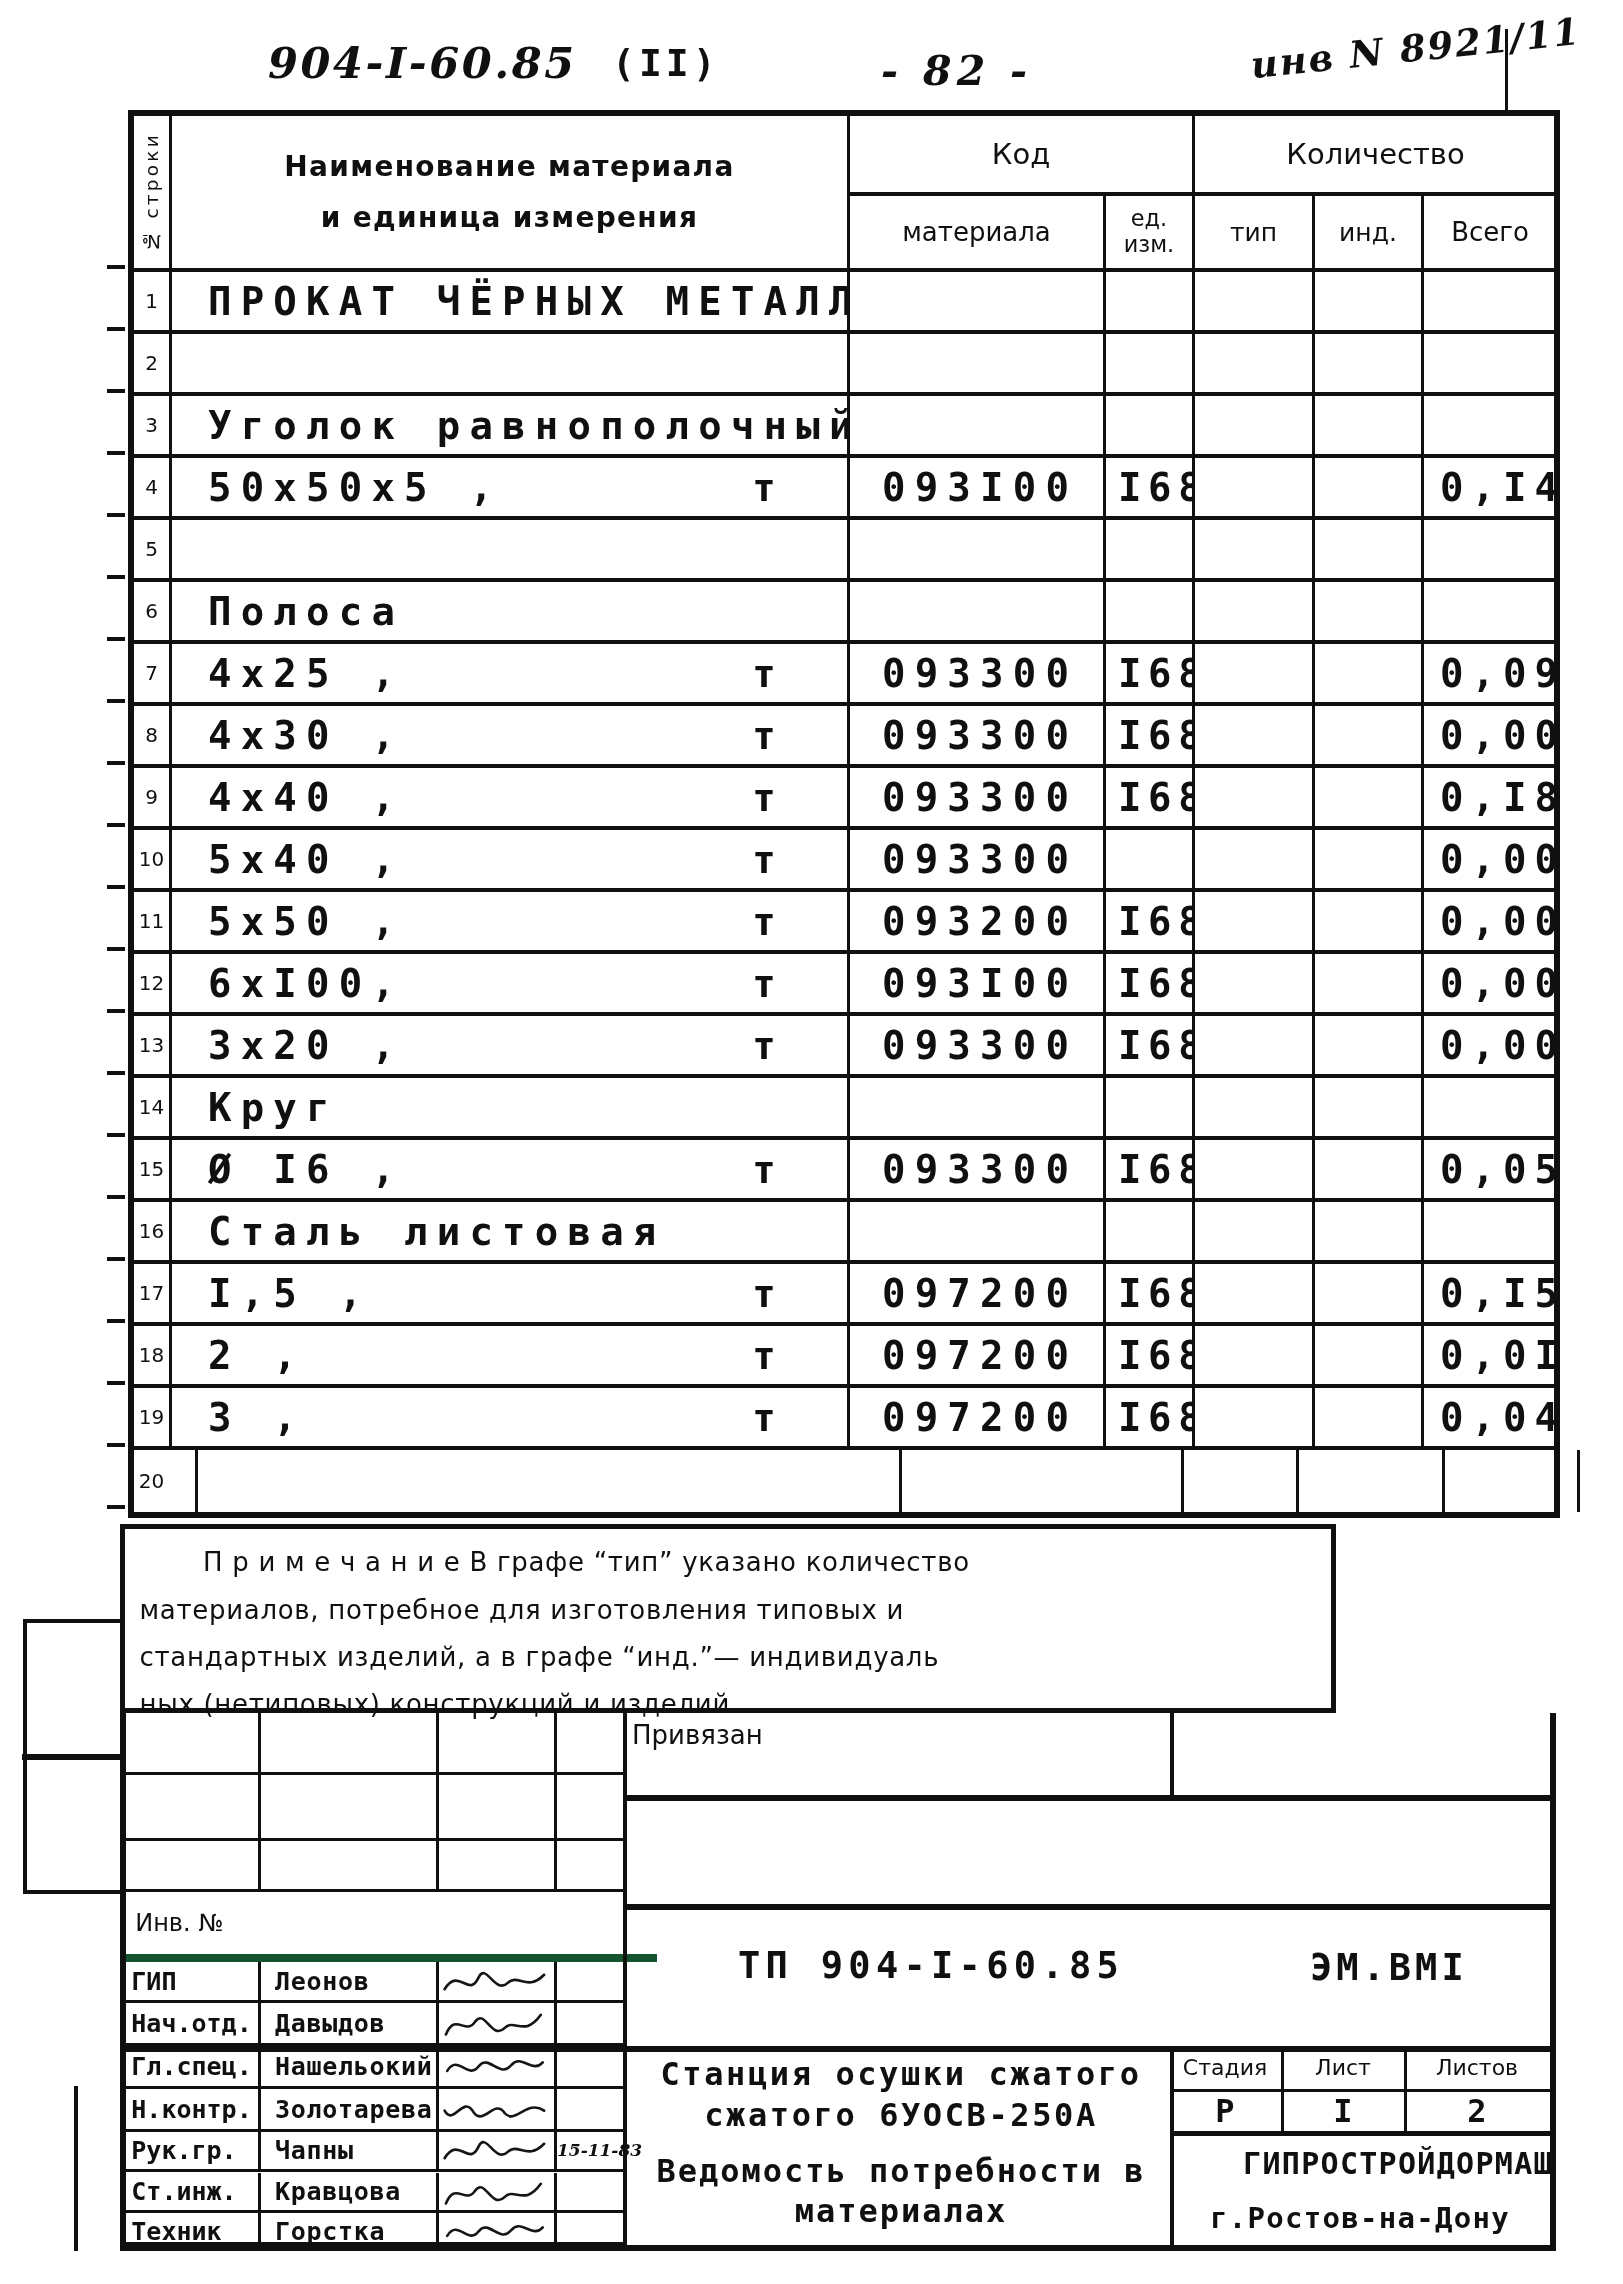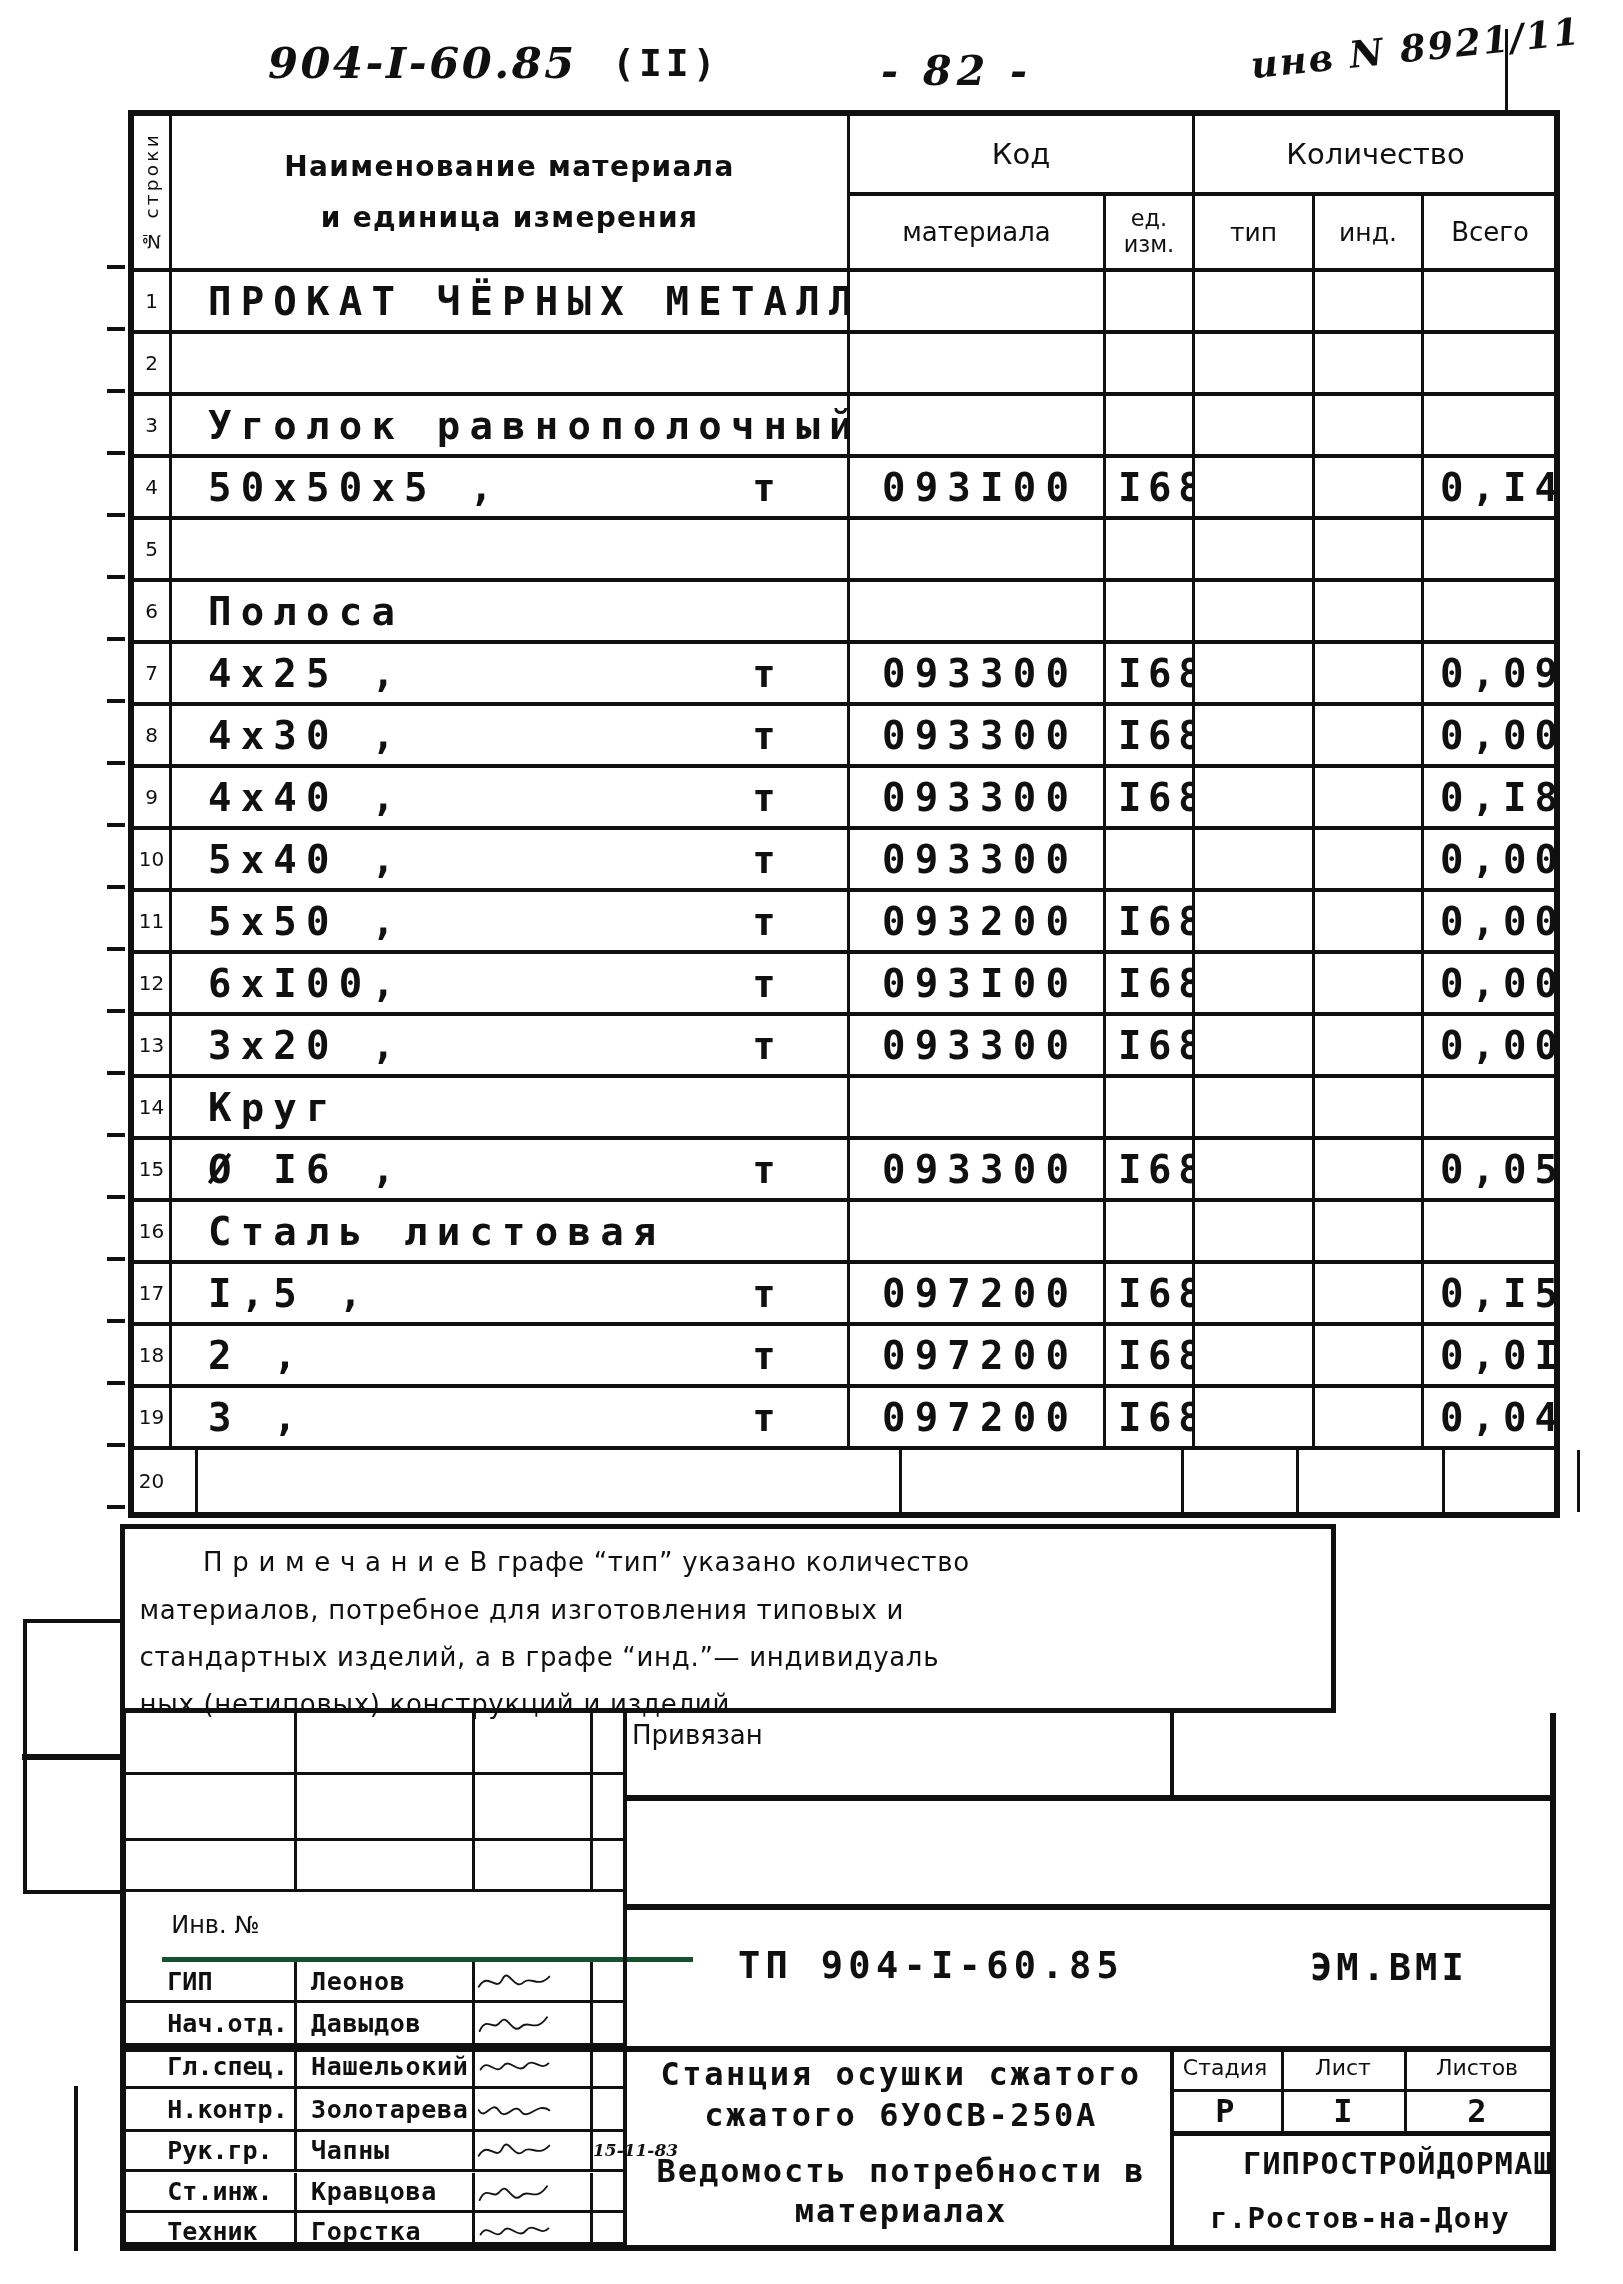--- a/index.html
+++ b/index.html
@@ -53,23 +53,23 @@
   
   #note-box{left:120px;top:1524px;width:1216px;height:189px;border:5.3px solid #101010;box-sizing:border-box;}
   .note-line{position:absolute;left:14.5px;font-size:26px;letter-spacing:0.7px;white-space:nowrap;}
   .note-line:first-child{left:78px;}
 
   
   #title-block{left:120px;top:1713px;width:1436px;height:538px;box-sizing:border-box;
       border-left:6px solid #101010;border-right:6px solid #101010;border-bottom:6px solid #101010;}
   .tb-row{position:absolute;left:0;width:497px;border-bottom:3.3px solid #101010;box-sizing:border-box;
       display:grid;grid-template-columns:132px 178px 118px 69px;}
-  .tb-row>div{box-sizing:border-box;overflow:visible;display:flex;align-items:center;margin-left:36px;}
-  .tb-span{position:absolute;left:0;width:531px;border-bottom:5px solid #14532d;box-sizing:border-box;
-      display:flex;align-items:center;margin-left:36px;}
+  .tb-row>div{box-sizing:border-box;overflow:visible;display:flex;align-items:center;}
+  .tb-span{position:absolute;left:0;width:531px;border-bottom:8px solid #14532d;box-sizing:border-box;
+      display:flex;align-items:center;}
   .role{padding-left:5.3px;font-size:25px;letter-spacing:0px;white-space:nowrap;}
   .sname{padding-left:14px;font-size:25px;letter-spacing:0.7px;white-space:nowrap;}
   .sdate{font-size:17px;white-space:nowrap;}
   .vline{position:absolute;background:#101010;width:4px;}
   .hline{position:absolute;background:#101010;height:6px;}
   .thin-h{position:absolute;background:#101010;height:3.3px;}
   .stage-cell{position:absolute;display:flex;align-items:center;justify-content:center;}
 
   .fold-box{left:23px;top:1619px;width:97px;height:275px;border:4.6px solid #101010;border-right:none;box-sizing:border-box;}
   .fold-div{position:absolute;left:-4.6px;top:131px;width:101px;height:6px;background:#101010;}

